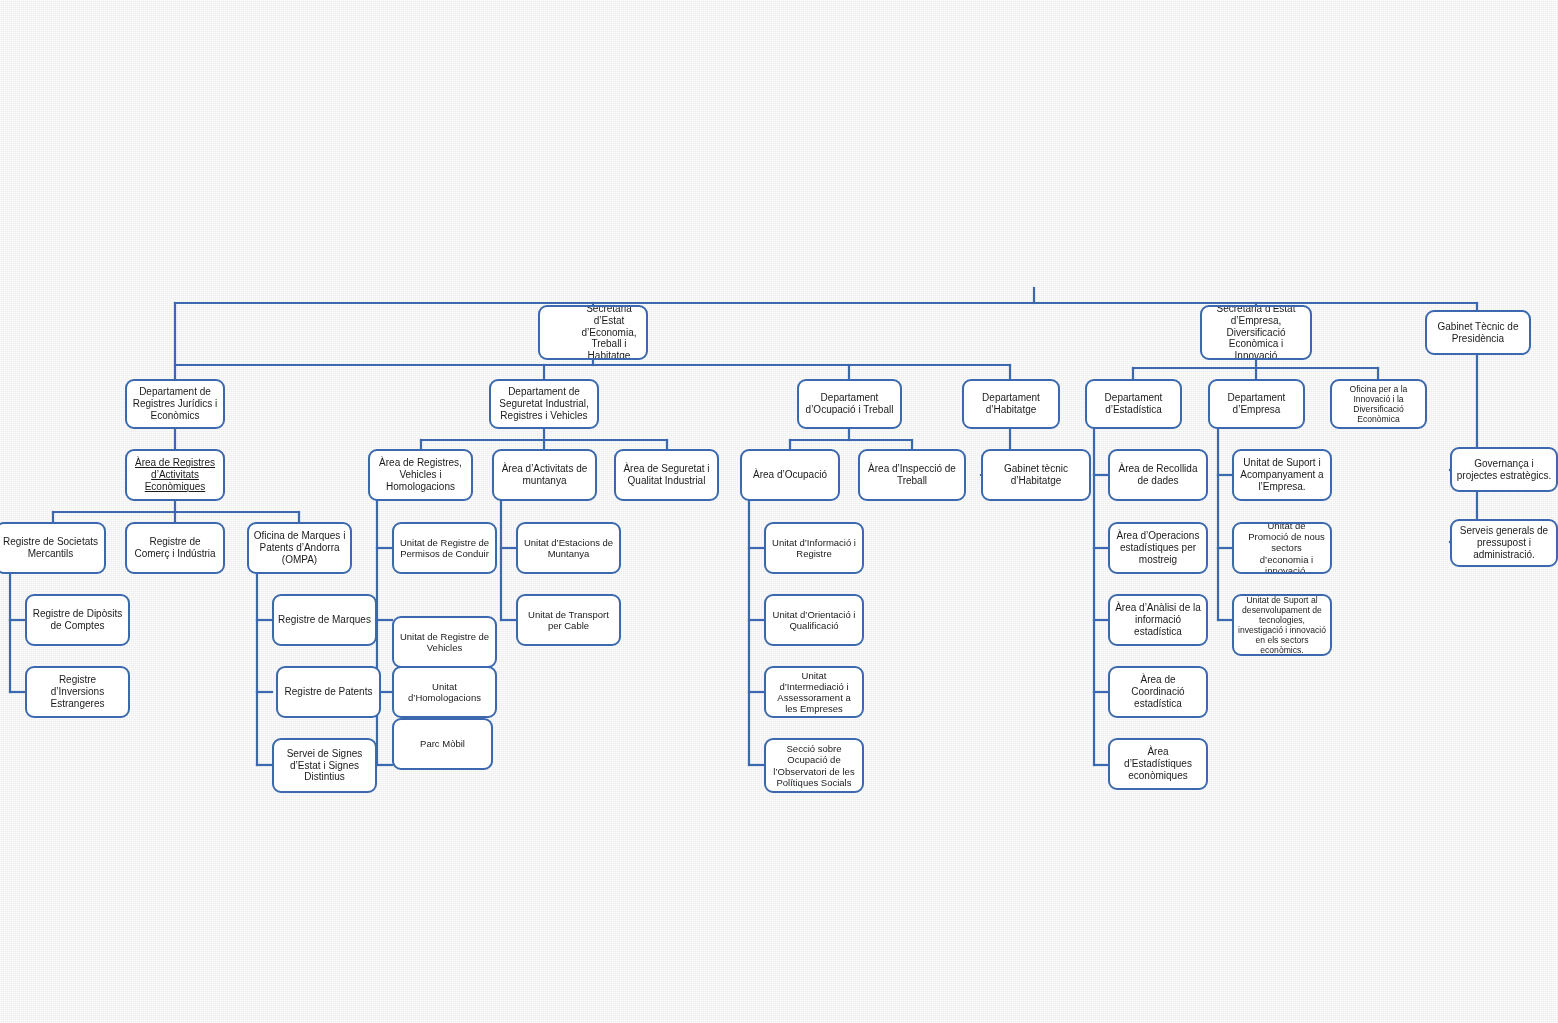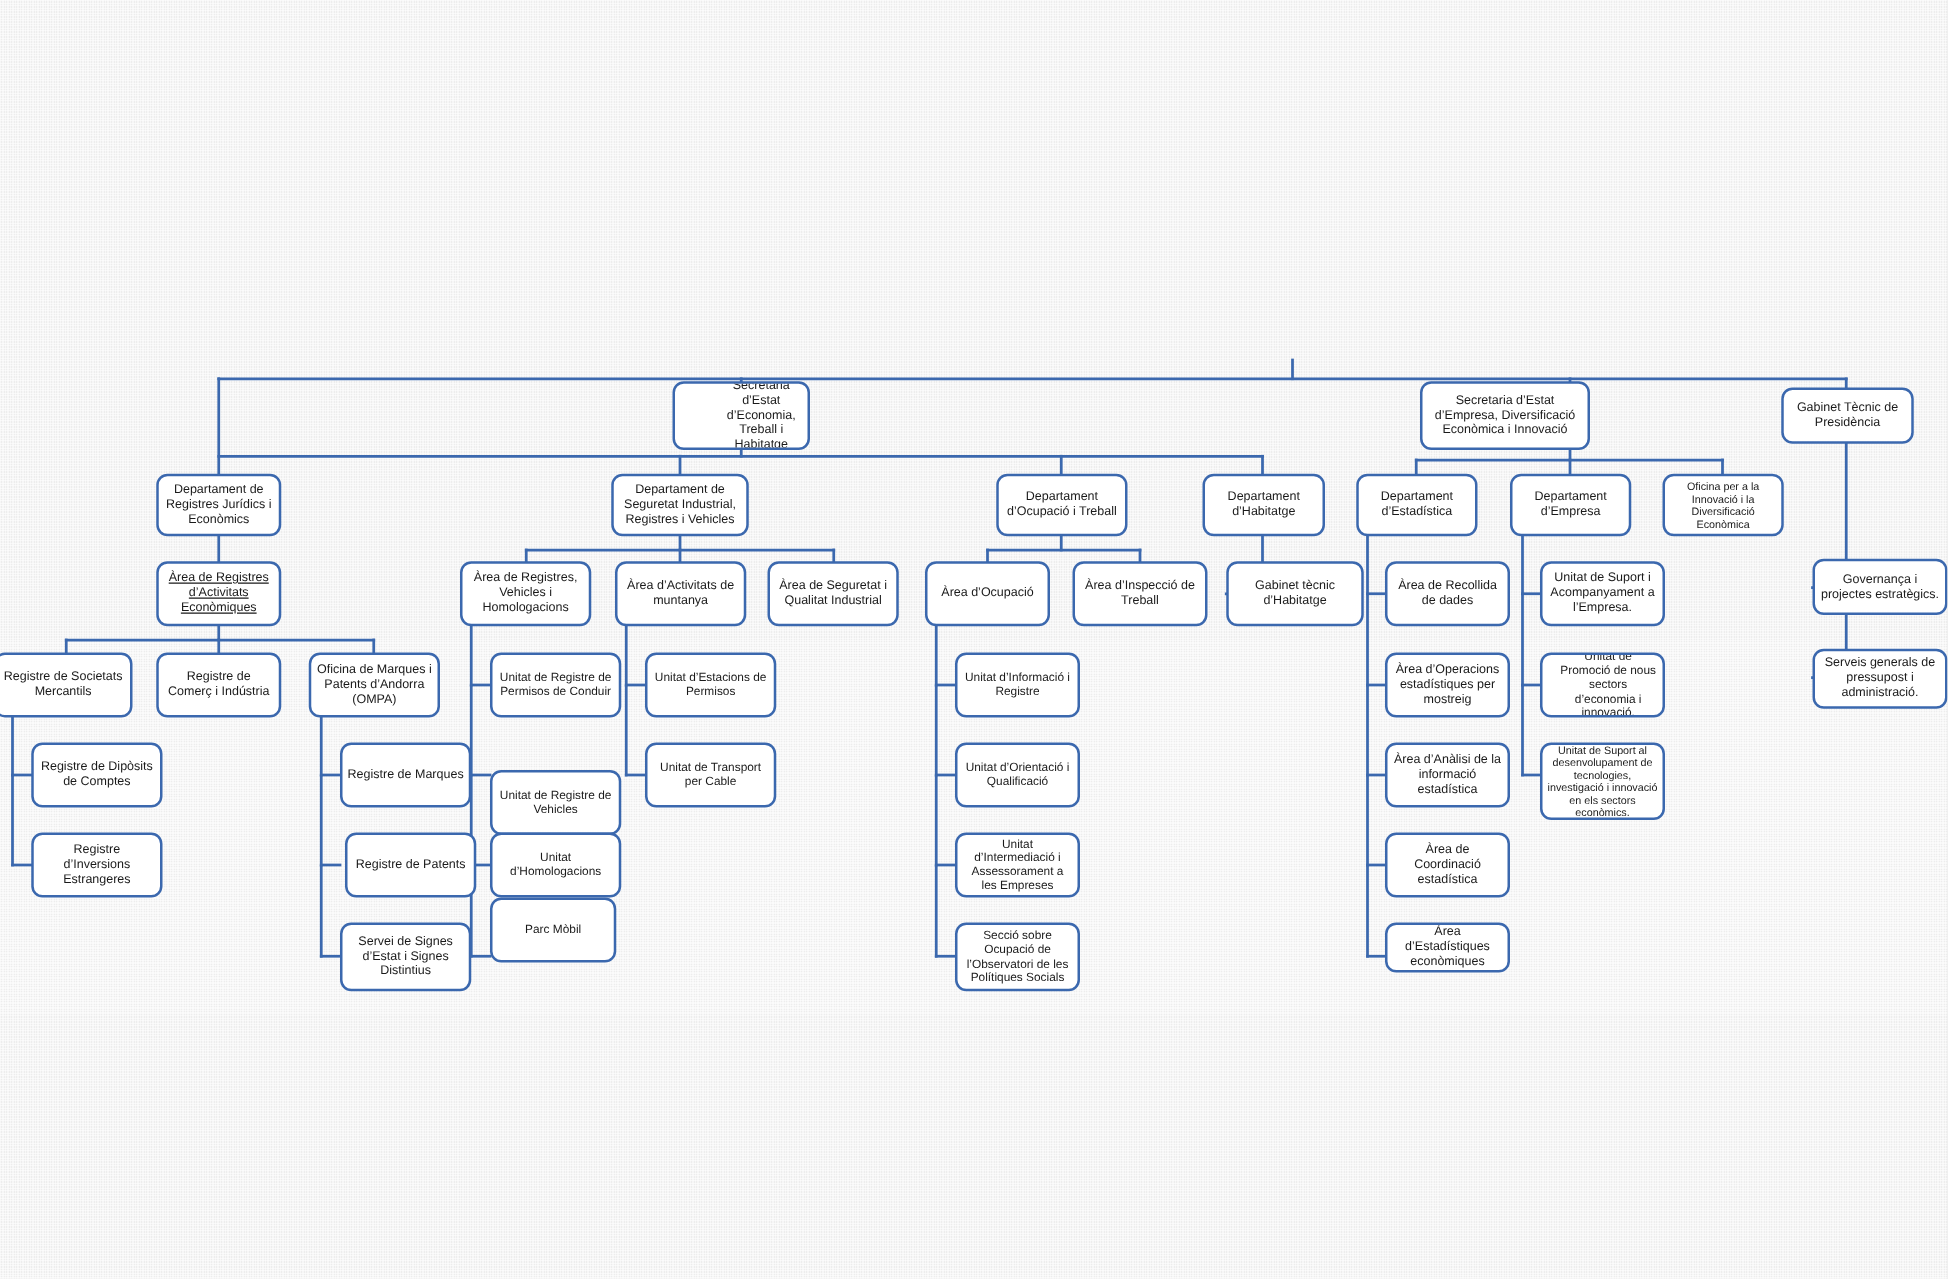--- a/index.html
+++ b/index.html
@@ -148,21 +148,21 @@
       <path d="M1218,548 L1232,548"></path>
       <path d="M1218,549 L1218,620"></path>
       <path d="M1218,620 L1232,620"></path>
     </g>
   </svg>
 
 
   <div class="node t-sec" style="left:538px;top:305px;width:110px;height:55px;padding-left:36px;">
     <span>Secretaria d’Estat d’Economia, Treball i Habitatge</span>
   </div>
-  <div class="node t-sec" style="left:1136px;top:305px;width:136px;height:55px;">
+  <div class="node t-sec" style="left:1200px;top:305px;width:112px;height:55px;">
     <span>Secretaria d’Estat d’Empresa, Diversificació Econòmica i Innovació</span>
   </div>
   <div class="node t-sec" style="left:1425px;top:310px;width:106px;height:45px;">
     <span>Gabinet Tècnic de Presidència</span>
   </div>
 
   <div class="node t-dep" style="left:125px;top:379px;width:100px;height:50px;">
     <span>Departament de Registres Jurídics i Econòmics</span>
   </div>
   <div class="node t-dep" style="left:489px;top:379px;width:110px;height:50px;">
@@ -225,21 +225,21 @@
   <div class="node t-area" style="left:125px;top:522px;width:100px;height:52px;">
     <span>Registre de Comerç i Indústria</span>
   </div>
   <div class="node t-area" style="left:247px;top:522px;width:105px;height:52px;">
     <span>Oficina de Marques i Patents d’Andorra (OMPA)</span>
   </div>
   <div class="node t-unit" style="left:392px;top:522px;width:105px;height:52px;">
     <span>Unitat de Registre de Permisos de Conduir</span>
   </div>
   <div class="node t-unit" style="left:516px;top:522px;width:105px;height:52px;">
-    <span>Unitat d’Estacions de Permisos</span>
+    <span>Unitat d’Estacions de Muntanya</span>
   </div>
   <div class="node t-unit" style="left:764px;top:522px;width:100px;height:52px;">
     <span>Unitat d’Informació i Registre</span>
   </div>
   <div class="node t-area" style="left:1108px;top:522px;width:100px;height:52px;">
     <span>Àrea d’Operacions estadístiques per mostreig</span>
   </div>
   <div class="node t-unit" style="left:1232px;top:522px;width:100px;height:52px;padding-left:13px;">
     <span>Unitat de Promoció de nous sectors d’economia i innovació.</span>
   </div>
@@ -284,17 +284,17 @@
 
   <div class="node t-area" style="left:272px;top:738px;width:105px;height:55px;">
     <span>Servei de Signes d’Estat i Signes Distintius</span>
   </div>
   <div class="node t-unit" style="left:392px;top:718px;width:101px;height:52px;">
     <span>Parc Mòbil</span>
   </div>
   <div class="node t-unit" style="left:764px;top:738px;width:100px;height:55px;">
     <span>Secció sobre Ocupació de l’Observatori de les Polítiques Socials</span>
   </div>
-  <div class="node t-area" style="left:1108px;top:738px;width:100px;height:40px;">
+  <div class="node t-area" style="left:1108px;top:738px;width:100px;height:52px;">
     <span>Àrea d’Estadístiques econòmiques</span>
   </div>
 
 </div>
 
 </body></html>

